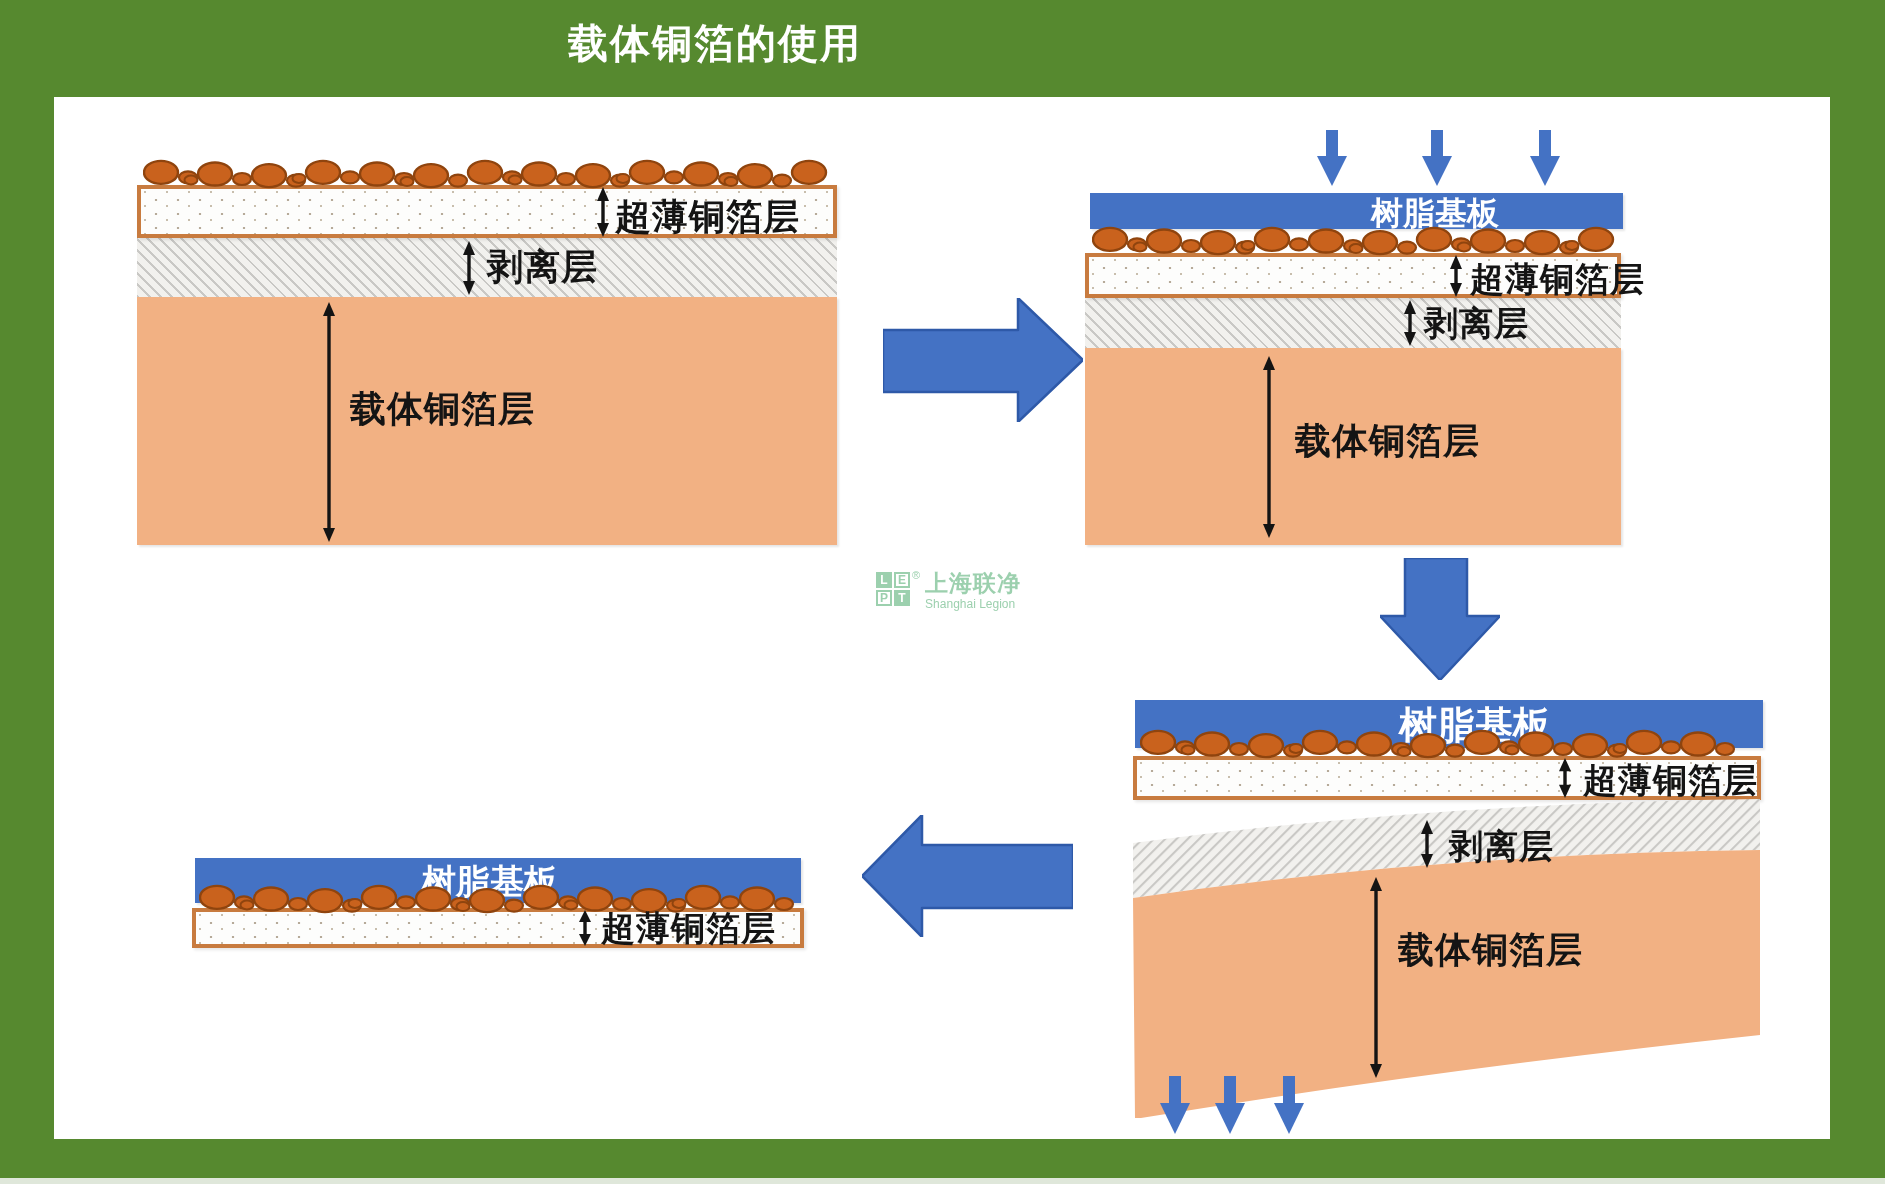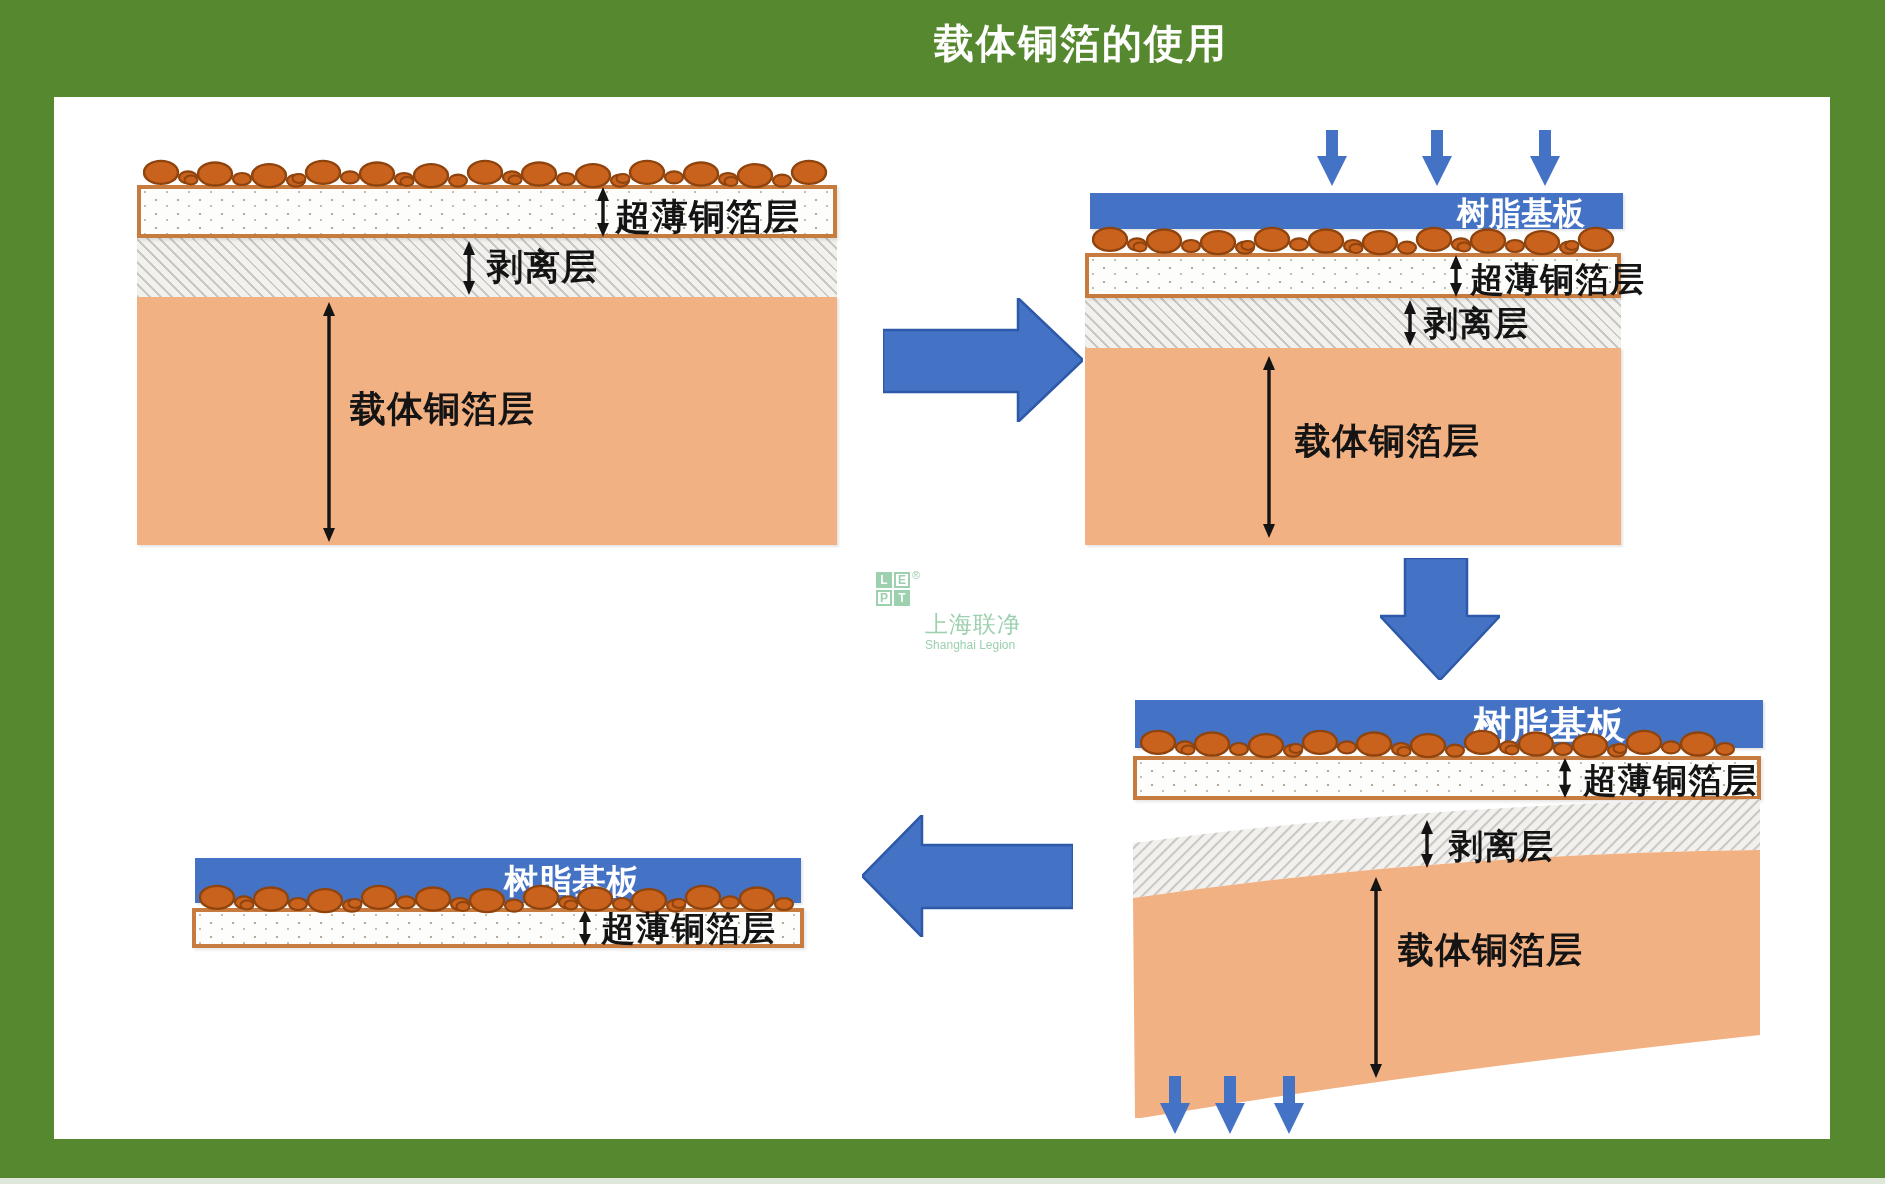--- a/index.html
+++ b/index.html
@@ -9,26 +9,26 @@
     background:var(--frame-green,#56892F);
     overflow:hidden;
     font-family:"Liberation Sans","DejaVu Sans",sans-serif;
   }
   .content{
     position:absolute;left:54px;top:97px;width:1776px;height:1042px;
     background:#ffffff;
   }
   .bottom-line{position:absolute;left:0;top:1178px;width:1885px;height:6px;background:#dfe7da;}
   .page-title{
-    position:absolute;left:628px;top:16px;width:600px;
-    text-align:right;color:#ffffff;font-size:40px;font-weight:bold;letter-spacing:2px;
+    position:absolute;left:568px;top:16px;width:600px;
+    text-align:left;color:#ffffff;font-size:40px;font-weight:bold;letter-spacing:2px;
   }
   
   .bluebar{position:absolute;background:var(--substrate-blue,#4472C4);box-shadow:2px 2px 2px rgba(0,0,0,0.10);}
-  .bar-label{position:absolute;color:#ffffff;font-weight:bold;white-space:nowrap;text-align:right;width:300px;}
+  .bar-label{position:absolute;color:#ffffff;font-weight:bold;white-space:nowrap;text-align:center;width:300px;}
   .dotbox{
     position:absolute;box-sizing:border-box;
     border:4px solid var(--foil-border,#C87B3F);
     background-color:#fdfdfc;
     background-image:radial-gradient(#b6aa99 1.6px,transparent 1.7px),radial-gradient(#c8bead 1.3px,transparent 1.4px);
     background-size:22px 14px,22px 14px;background-position:4px 4px,15px 10px;
     box-shadow:2px 2px 3px rgba(0,0,0,0.10);
   }
   .hatch{
     position:absolute;
@@ -47,21 +47,21 @@
   .stage3-svg{position:absolute;left:1133px;top:700px;z-index:1;pointer-events:none;}
   
   .watermark{position:absolute;left:876px;top:572px;z-index:9;display:flex;align-items:flex-start;}
   .wm-grid{display:grid;grid-template-columns:16px 16px;grid-auto-rows:16px;gap:2px;}
   .wm-cell{box-sizing:border-box;display:flex;align-items:center;justify-content:center;
     font-size:12px;font-weight:bold;line-height:1;}
   .wm-filled{background:var(--watermark-green,#9CD0AE);color:#ffffff;}
   .wm-outline{border:2px solid var(--watermark-green,#9CD0AE);color:var(--watermark-green,#9CD0AE);background:#fff;}
   .wm-reg{color:var(--watermark-green,#9CD0AE);font-size:11px;margin:-3px 1px 0 2px;}
   .wm-text{margin-left:4px;}
-  .wm-cn{color:var(--watermark-green,#9CD0AE);font-size:23px;font-weight:normal;letter-spacing:1px;line-height:1;margin-top:41px;}
+  .wm-cn{color:var(--watermark-green,#9CD0AE);font-size:23px;font-weight:bold;letter-spacing:1px;line-height:1;}
   .wm-en{color:var(--watermark-green,#9CD0AE);font-size:12px;line-height:1;margin-top:3px;}
 </style>
 </head>
 <body>
 
 <div id="canvas">
   <div class="content"></div>
   <div class="bottom-line"></div>
 
   <div class="page-title">载体铜箔的使用</div>

